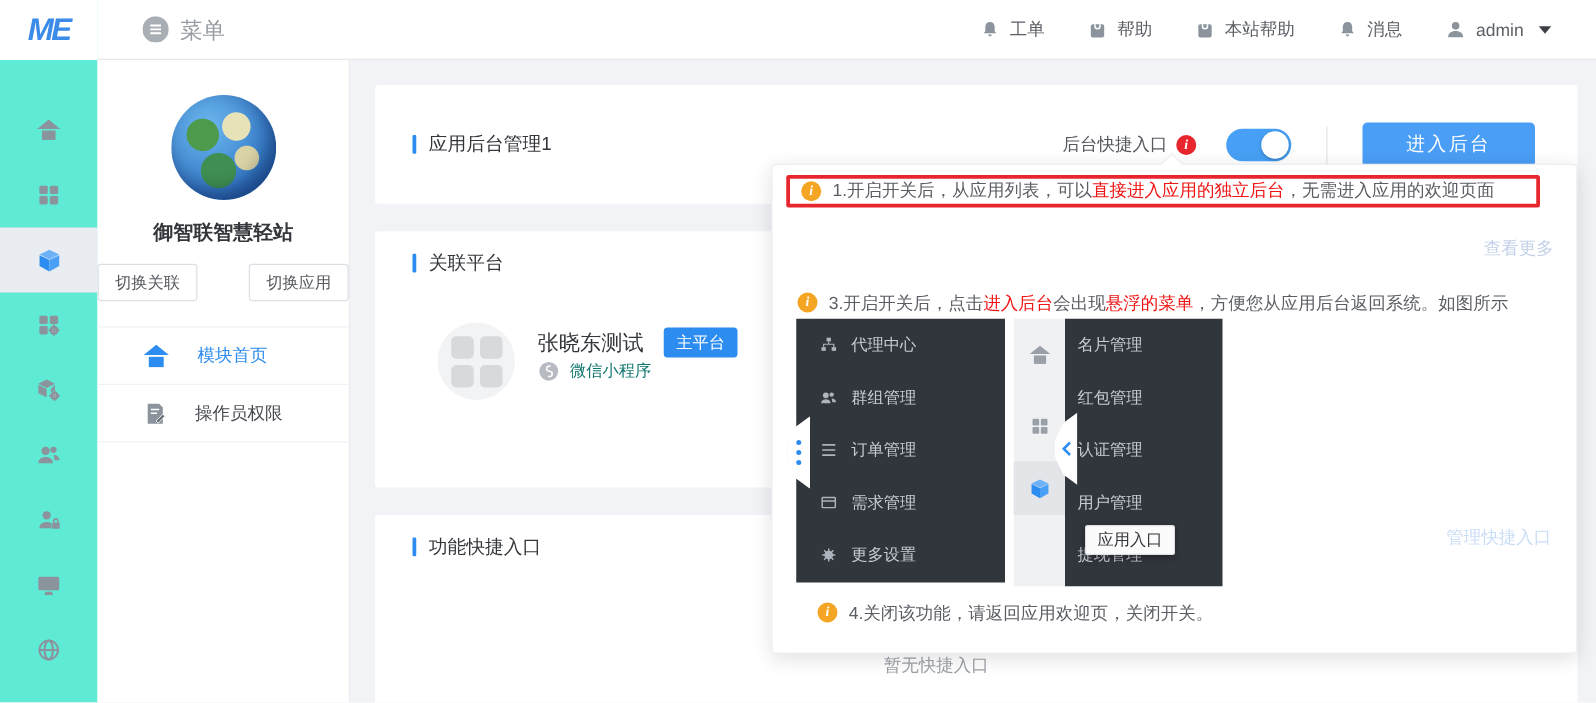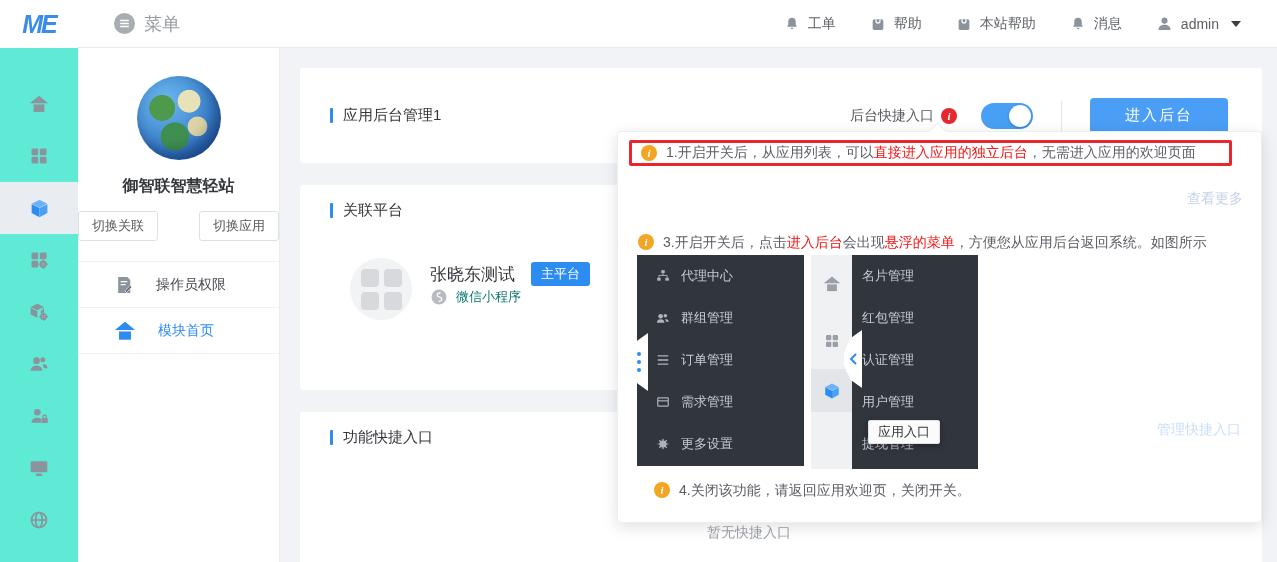--- a/index.html
+++ b/index.html
@@ -287,38 +287,38 @@
 </div>
 
 <div class="profile">
   <div class="earth"></div>
   <div class="site-name">御智联智慧轻站</div>
   <div class="switch-row">
     <button class="switch-btn">切换关联</button>
     <button class="switch-btn">切换应用</button>
   </div>
   <div class="pmenu">
+    <div class="pmenu-item active">
+      <span>
+        <svg width="22" height="22" viewBox="0 0 24 24" fill="#2d8cf0">
+            <polygon points="12,2 23,11 1,11"></polygon>
+            <rect x="5.5" y="12.5" width="13" height="9"></rect>
+          </svg>
+      </span>
+      <span>模块首页</span>
+    </div>
     <div class="pmenu-item">
       <span>
         <svg width="20" height="20" viewBox="0 0 24 24">
             <path d="M5 2.5h11l3.5 3.5v15.5H5z" fill="#8b939c"></path>
             <path d="M8 8h8M8 11.5h6" stroke="#fff" stroke-width="1.5"></path>
             <path d="M13 19l6.5-6.5 2 2L15 21z" fill="#6a7077" stroke="#fff" stroke-width=".8"></path>
           </svg>
       </span>
       <span>操作员权限</span>
-    </div>
-    <div class="pmenu-item active">
-      <span>
-        <svg width="22" height="22" viewBox="0 0 24 24" fill="#2d8cf0">
-            <polygon points="12,2 23,11 1,11"></polygon>
-            <rect x="5.5" y="12.5" width="13" height="9"></rect>
-          </svg>
-      </span>
-      <span>模块首页</span>
     </div>
   </div>
 </div>
 
 <div class="main">
 
   <div class="card card1">
     <div class="card-title">应用后台管理1</div>
     <div class="card1-right">
       <span class="shortcut-label">后台快捷入口</span>

